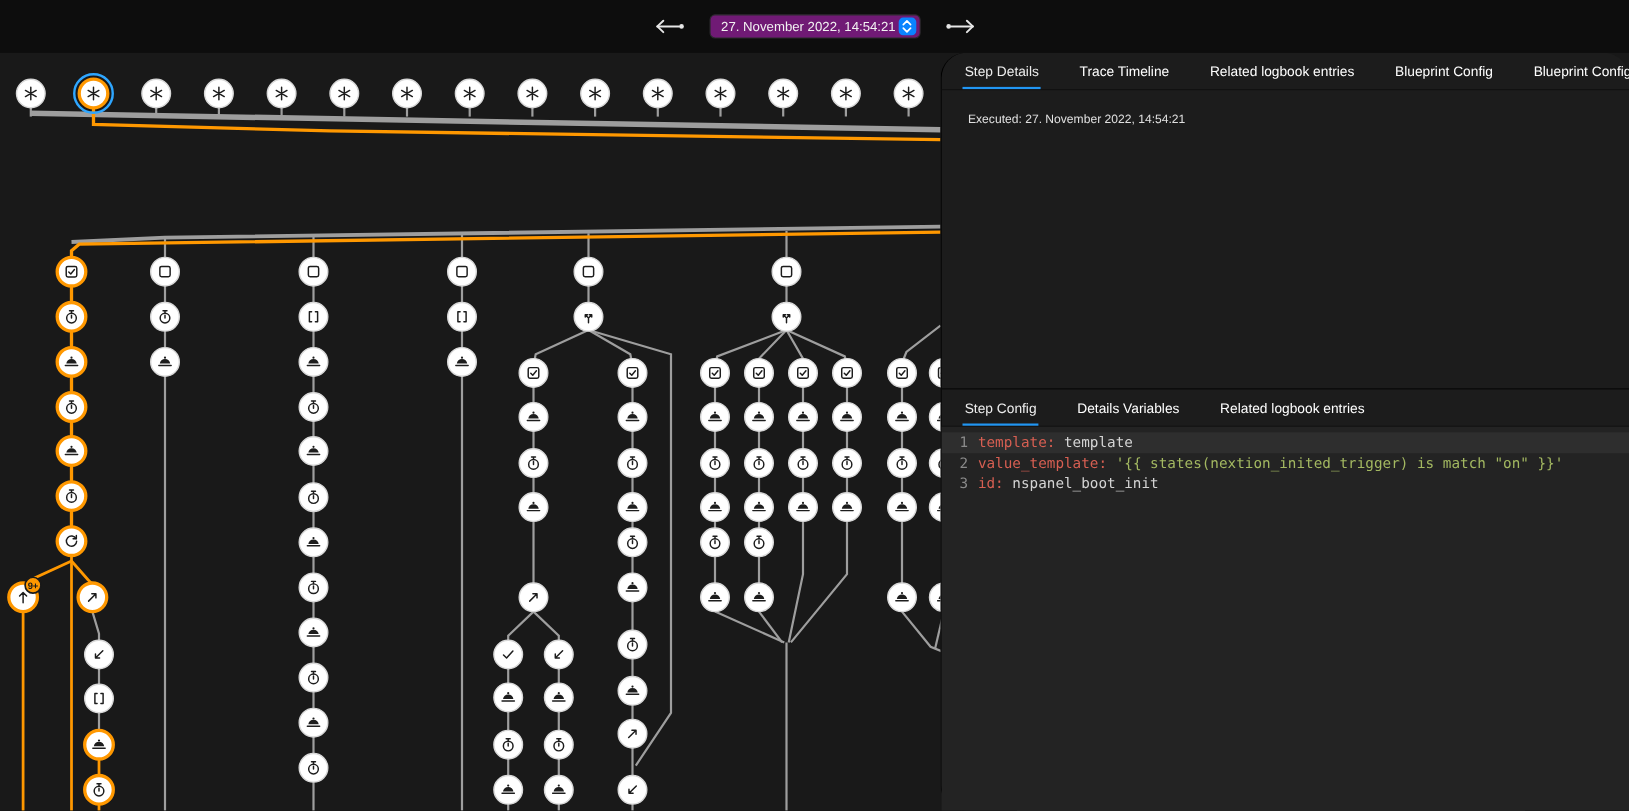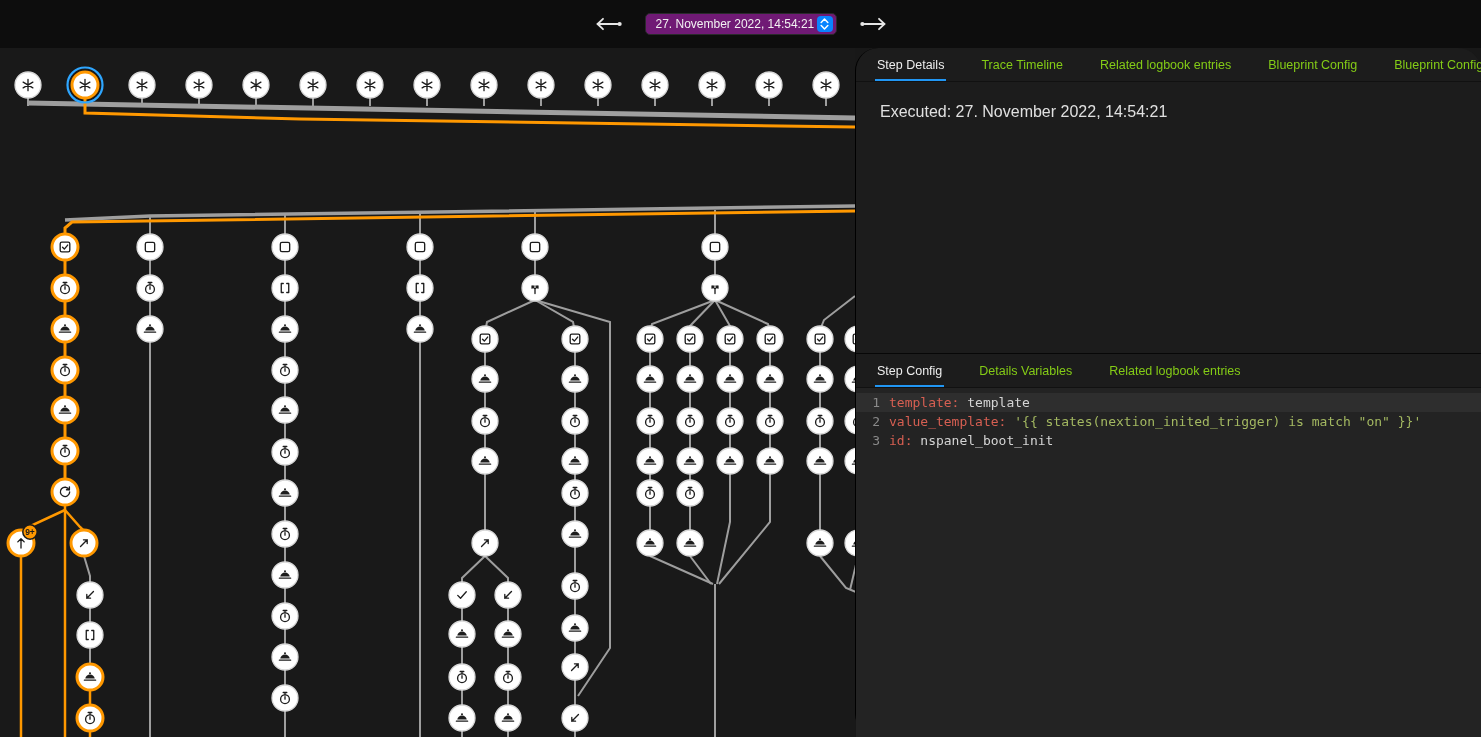--- a/index.html
+++ b/index.html
@@ -18,27 +18,27 @@
   .stepper{width:16px;height:16px;background:#0a84ff;border-radius:4px;display:flex;
            align-items:center;justify-content:center;flex:none;}
   
   .graph-panel{position:absolute;left:0;top:0;width:855px;height:737px;background:#191919;overflow:hidden;}
   .graph-panel svg{display:block;}
   
   .right-panel{position:absolute;left:855px;top:48px;width:626px;height:689px;background:#1c1c1c;
                border-left:1px solid #000;box-sizing:border-box;border-radius:23px;}
   .tabbar{display:flex;gap:37px;padding:0 21px;height:33px;align-items:stretch;
           border-bottom:1px solid #111;}
-  .tab{font-size:12.5px;color:#84cc16;display:flex;align-items:center;position:relative;
+  .tab{font-size:12.5px;color:#ffffff;display:flex;align-items:center;position:relative;
        cursor:pointer;white-space:nowrap;}
   .tab.active{color:#ededed;}
   .tab.active::after{content:"";position:absolute;left:-2px;right:-2px;bottom:0;height:2px;
                      background:var(--accent);}
   .detail-panel{height:306px;box-sizing:border-box;border-bottom:1px solid #070707;}
-  .executed{padding:21px 24px;font-size:16px;color:#e0e0e0;}
+  .executed{padding:21px 24px;font-size:11px;color:#e0e0e0;}
   .config-panel{height:383px;box-sizing:border-box;display:flex;flex-direction:column;}
   .code{flex:1;background:var(--code-bg);font-family:"DejaVu Sans Mono",monospace;
         font-size:13px;line-height:19px;padding-top:5px;overflow:hidden;}
   .code-line{display:flex;}
   .code-line.active{background:var(--code-active);}
   .ln{width:24px;flex:none;text-align:right;padding-right:9px;color:#8a8a8a;user-select:none;}
   .tx{white-space:pre;}
   .tok-key{color:var(--tok-key);}
   .tok-string{color:var(--tok-string);}
   .tok-plain{color:var(--tok-plain);text-align:center;}

